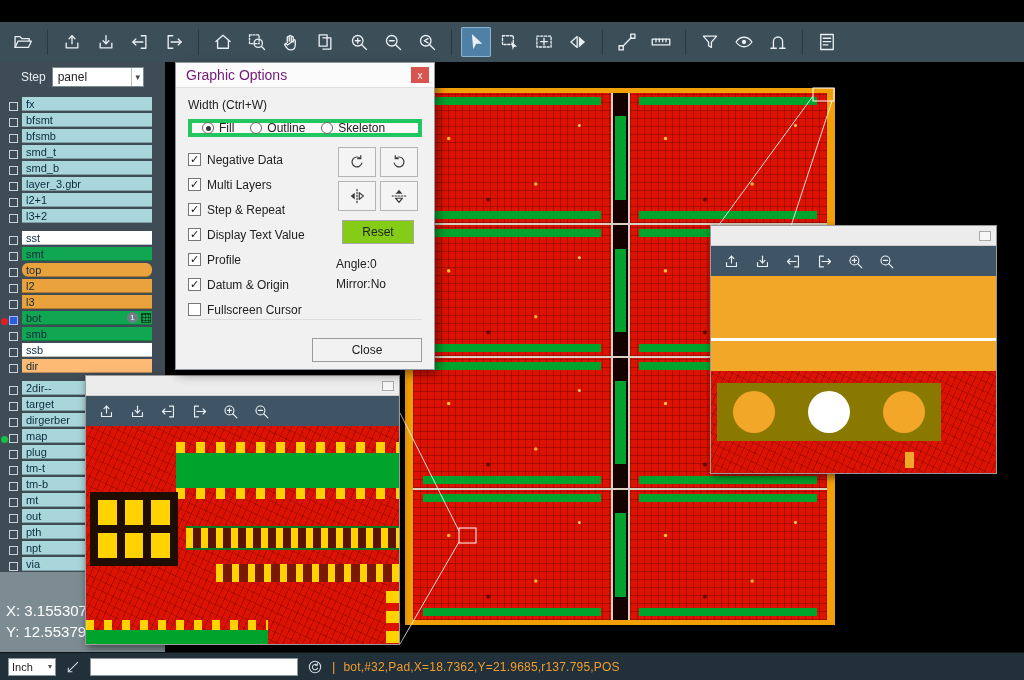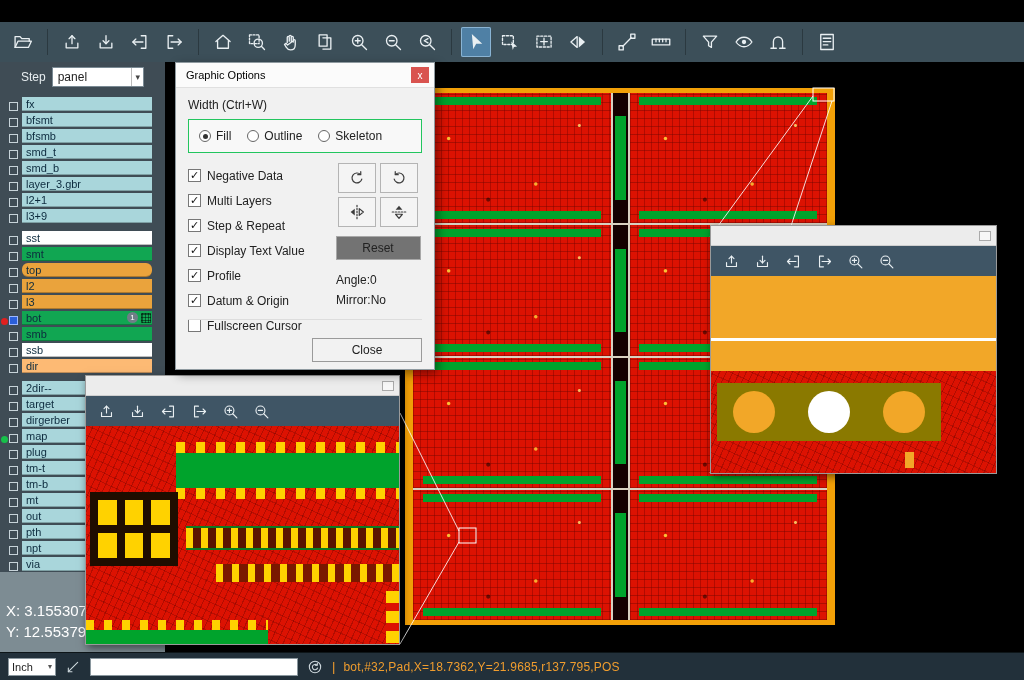--- a/index.html
+++ b/index.html
@@ -94,37 +94,37 @@
 .pb-band2{left:0;right:0;top:65px;height:30px;background:#f2a728;}
 .pb-olive{left:6px;top:107px;width:224px;height:58px;background:#8a7900;display:flex;align-items:center;justify-content:space-around;}
 .pb-circle{width:42px;height:42px;border-radius:50%;}
 .pb-circle.orange{background:#f2a728;}
 .pb-circle.white{background:#fff;}
 .pb-tab{right:82px;bottom:5px;width:9px;height:16px;background:#f2a728;}
 
 
 .dialog{position:absolute;left:175px;top:62px;width:260px;height:308px;background:#f1f1f1;border:1px solid #8f9aa0;box-shadow:3px 4px 10px rgba(0,0,0,.45);z-index:9;font-size:12px;color:#222;}
 .dlg-title{height:25px;background:#fbfbfb;border-bottom:1px solid #e0e0e0;display:flex;align-items:center;padding-left:10px;position:relative;}
-.dlg-title-text{font-size:11px;color:#000000;}
+.dlg-title-text{font-size:14px;color:#701a75;}
 .dlg-close{position:absolute;right:5px;top:4px;width:18px;height:16px;background:#d9534f;color:#fff;font-size:10px;display:flex;align-items:center;justify-content:center;cursor:default;}
 .dlg-body{padding:8px 12px 0;position:relative;height:282px;}
 .dlg-width-label{margin:2px 0 7px;}
-.radio-box{border:1px solid #22c55e;background:#f8f8f8;height:34px;display:flex;align-items:center;gap:16px;padding:0 10px;margin-bottom:10px;}
+.radio-box{border:4px solid #22c55e;background:#f8f8f8;height:18px;display:flex;align-items:center;gap:16px;padding:0 10px;margin-bottom:10px;}
 .radio{display:flex;align-items:center;gap:5px;}
 .rb{width:12px;height:12px;border:1px solid #666;border-radius:50%;background:#fff;position:relative;flex:0 0 12px;}
 .radio.selected .rb::after{content:"";position:absolute;inset:2.5px;background:#333;border-radius:50%;}
 .dlg-main{display:flex;}
 .dlg-checks{flex:1;}
 .check-row{display:flex;align-items:center;gap:6px;height:25px;}
 .check-box{width:13px;height:13px;border:1px solid #777;background:#fff;font-size:11px;line-height:11px;display:flex;align-items:center;justify-content:center;color:#111;flex:0 0 13px;}
 .dlg-right{width:88px;display:flex;flex-direction:column;align-items:center;}
 .rot-grid{display:grid;grid-template-columns:38px 38px;gap:4px;margin-bottom:9px;}
 .rot-btn{height:30px;background:#f4f4f4;border:1px solid #b4b4b4;display:flex;align-items:center;justify-content:center;color:#3c3c3c;}
 .rot-btn .ico{width:18px;height:18px;}
-.reset-btn{width:85px;height:24px;background:#737373;border:1px solid #a8a8a8;display:flex;align-items:center;justify-content:center;margin-bottom:10px;}
+.reset-btn{width:72px;height:24px;background:#84cc16;border:1px solid #a8a8a8;display:flex;align-items:center;justify-content:center;margin-bottom:10px;}
 .dlg-angle,.dlg-mirror{align-self:flex-start;margin-left:2px;line-height:20px;}
 .dlg-footer{position:absolute;bottom:8px;left:12px;right:12px;border-top:1px solid #ddd;padding-top:18px;display:flex;justify-content:flex-end;}
 .close-btn{width:110px;height:24px;background:#f2f2f2;border:1px solid #9a9a9a;display:flex;align-items:center;justify-content:center;}
 
 
 .statusbar{position:absolute;left:0;top:652px;width:1024px;height:28px;background:#22303a;border-top:1px solid #0d1518;display:flex;align-items:center;padding:0 8px;gap:8px;z-index:10;color:#dfe7ea;}
 .unit-select{width:48px;height:18px;background:#fff;border:1px solid #8a979e;color:#222;font-size:11px;display:flex;align-items:center;justify-content:space-between;padding:0 3px;}
 .sb-chevron{font-size:8px;color:#555;}
 .sb-input{width:208px;height:18px;background:#fff;border:1px solid #8a979e;font-size:11px;padding:0 4px;font-family:"Liberation Sans",sans-serif;}
 .sb-icon{width:18px;height:18px;color:#cfd9de;display:flex;align-items:center;justify-content:center;}
@@ -359,21 +359,21 @@
           <span class="l-ind"></span>
           <span class="l-cb"></span>
           <span class="l-bar" style="background: rgb(169, 214, 219);">
             <span class="l-name">l2+1</span>
           </span>
         </div>
         <div class="layer-row">
           <span class="l-ind"></span>
           <span class="l-cb"></span>
           <span class="l-bar" style="background: rgb(169, 214, 219);">
-            <span class="l-name">l3+9</span>
+            <span class="l-name">l3+2</span>
           </span>
         </div>
         <div class="layer-row" style="margin-top: 6px;">
           <span class="l-ind"></span>
           <span class="l-cb"></span>
           <span class="l-bar" style="background: rgb(255, 255, 255);">
             <span class="l-name">sst</span>
           </span>
         </div>
         <div class="layer-row">

